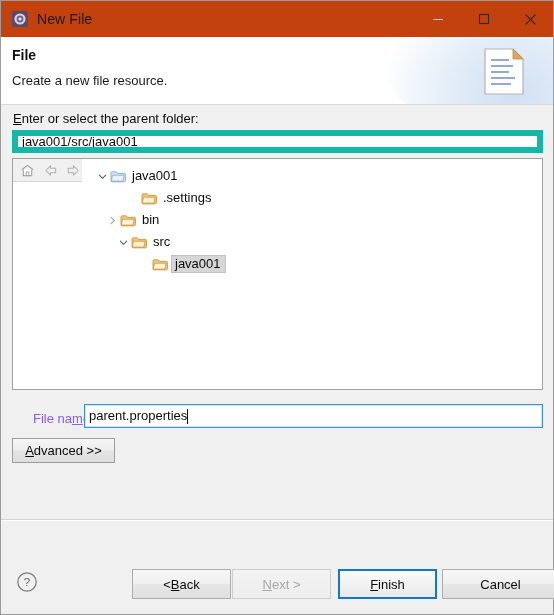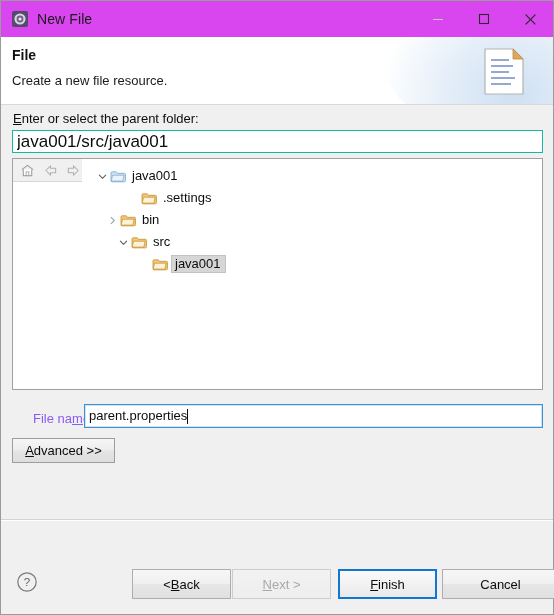--- a/index.html
+++ b/index.html
@@ -23,21 +23,21 @@
     box-sizing: border-box;
     border: 1px solid #9b9b9b;
     background: #f0f0f0;
     display: flex;
     flex-direction: column;
   }
 
   
   .titlebar {
     height: 36px;
-    background: #d946ef;
+    background: #c2410c;
     display: flex;
     align-items: center;
     flex: 0 0 auto;
     position: relative;
   }
   .title-icon {
     width: 18px;
     height: 18px;
     margin-left: 10px;
     margin-right: 8px;
@@ -125,23 +125,23 @@
   u.mn { text-decoration: underline; text-underline-offset: 1px; }
 
   .path-field {
     position: absolute;
     left: 11px;
     top: 25px;
     width: 531px;
     height: 23px;
     box-sizing: border-box;
     background: #ffffff;
-    border: 1px solid #14b8a6;
+    border: 6px solid #14b8a6;
     font-family: "Liberation Sans", sans-serif;
-    font-size: 17px;
+    font-size: 13px;
     color: #0c0c0c;
     padding: 0 4px;
     line-height: 21px;
     outline: none;
   }
 
   .tree-panel {
     position: absolute;
     left: 11px;
     top: 53px;

